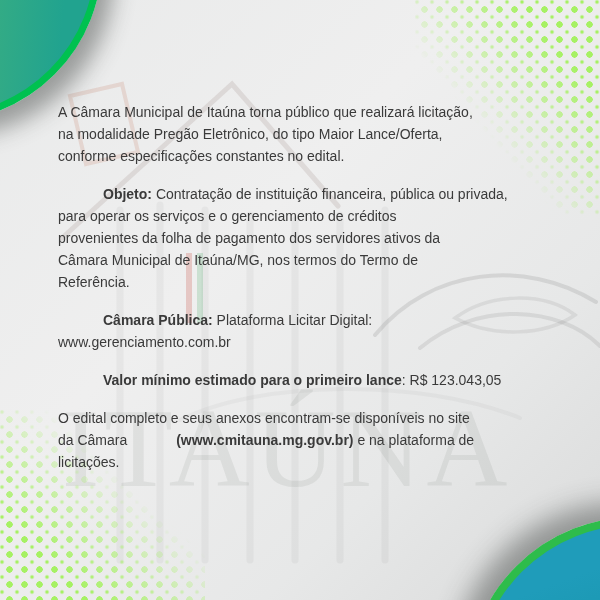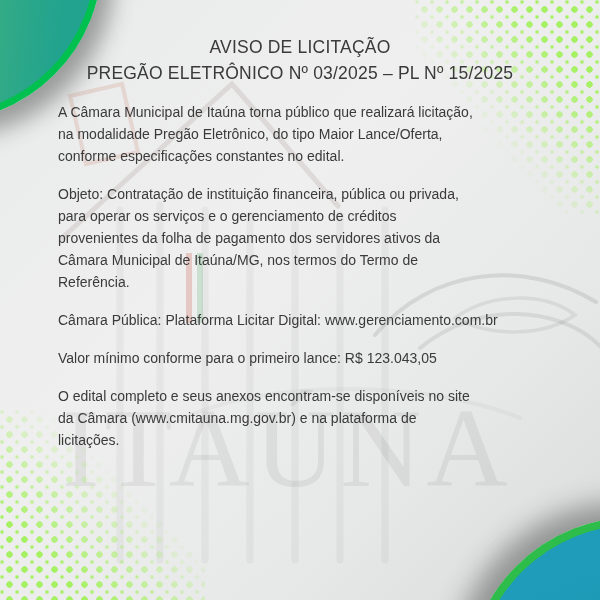--- a/index.html
+++ b/index.html
@@ -64,21 +64,21 @@
   .title{
     position:absolute;top:34px;left:0;right:0;text-align:center;
     font-size:17.5px;font-weight:500;line-height:26px;letter-spacing:.2px;
   }
   .body-text{
     position:absolute;top:101px;left:58px;width:488px;
     font-size:14px;line-height:22px;
   }
   .body-text p{margin:0 0 16px;}
   .lines{white-space:pre-line;}
-  b{font-weight:400;}
+  b{font-weight:700;margin-left:45px;}
 </style>
 </head>
 <body>
 
 <div class="canvas">
 
   <svg class="wm-sketch" viewBox="0 0 600 600" width="600" height="600">
     <g fill="none" stroke-linecap="round">
       <path d="M62,238 L232,84 L338,206" stroke="rgba(122,90,85,.14)" stroke-width="5"></path>
       <path d="M70,96 L122,84 L138,152 L86,164 Z" stroke="rgba(184,92,63,.16)" stroke-width="4"></path>
@@ -92,41 +92,37 @@
     </g>
   </svg>
 
   <div class="wm-text">ITAÚNA</div>
 
   <div class="circle-tl"></div>
   <div class="circle-br"></div>
   <div class="dots dots-tr"></div>
   <div class="dots dots-bl"></div>
 
-  <div class="title">
-    <div>AVISO DE LICITAÇÃO</div>
-    <div>PREGÃO ELETRÔNICO Nº 03/2025 – PL Nº 15/2025</div>
-  </div>
 
   <div class="body-text">
 
     <p><span class="lines">A Câmara Municipal de Itaúna torna público que realizará licitação,
 na modalidade Pregão Eletrônico, do tipo Maior Lance/Oferta,
 conforme especificações constantes no edital.</span></p>
 
     <p><b>Objeto:</b><span class="lines"> Contratação de instituição financeira, pública ou privada,
 para operar os serviços e o gerenciamento de créditos
 provenientes da folha de pagamento dos servidores ativos da
 Câmara Municipal de Itaúna/MG, nos termos do Termo de
 Referência.</span></p>
 
 
     <p><b>Câmara Pública:</b><span> Plataforma Licitar Digital: www.gerenciamento.com.br</span></p>
 
-    <p><b>Valor mínimo conforme para o primeiro lance</b><span>: R$ 123.043,05</span></p>
+    <p><b>Valor mínimo estimado para o primeiro lance</b><span>: R$ 123.043,05</span></p>
 
     <p><span class="lines">O edital completo e seus anexos encontram-se disponíveis no site
 da Câmara </span><b>(www.cmitauna.mg.gov.br)</b><span class="lines"> e na plataforma de
 licitações.</span></p>
 
 
   </div>
 </div>
 
 </body></html>

